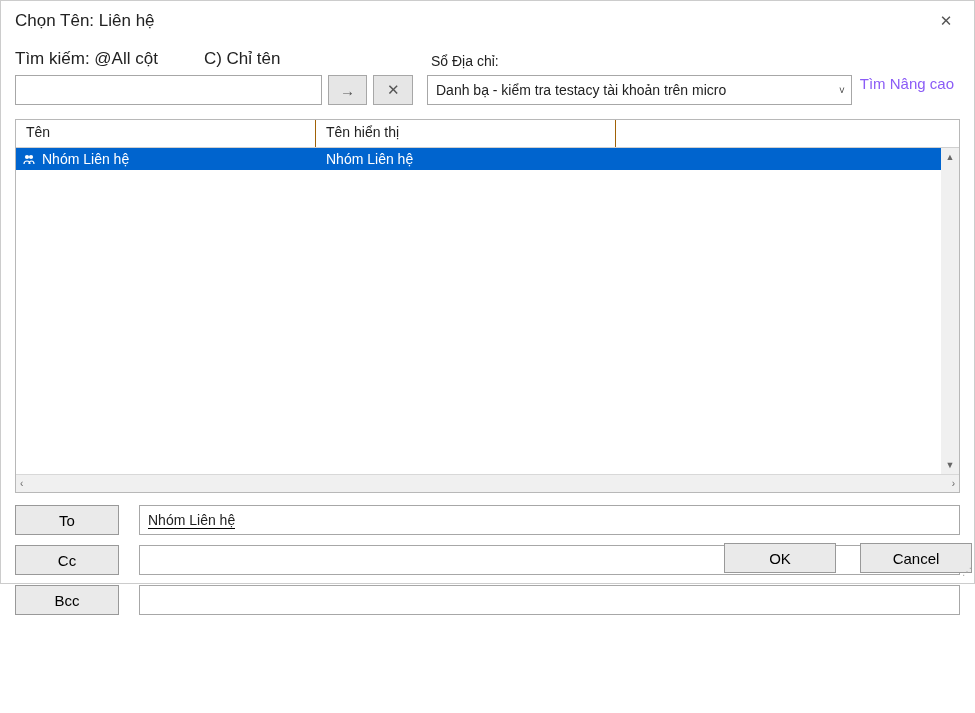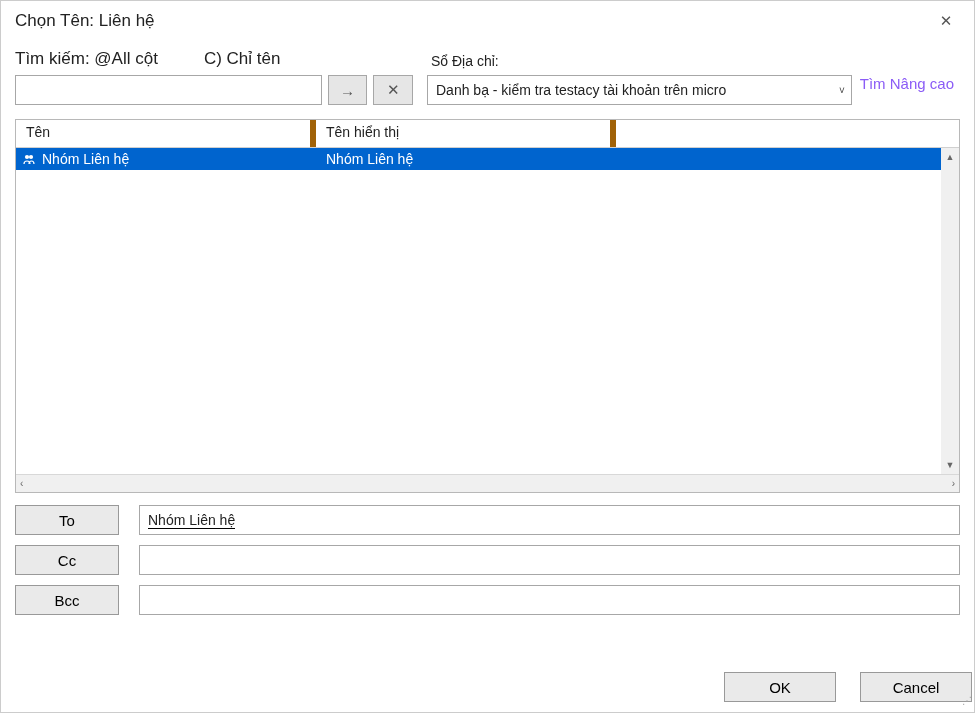--- a/index.html
+++ b/index.html
@@ -6,21 +6,21 @@
   html, body {
     margin: 0; padding: 0;
     width: 975px; height: 713px;
     font-family: "Segoe UI", Tahoma, sans-serif;
     font-size: 14px;
     color: #222;
     background: #fff;
   }
   .window {
     position: relative;
-    width: 975px; height: 713px;
+    width: 975px; height: 584px;
     background: #fff;
     border: 1px solid #ccc;
   }
   .titlebar {
     height: 40px;
     display: flex;
     align-items: center;
     padding: 0 10px 0 14px;
     font-size: 17px;
   }
@@ -110,21 +110,21 @@
     overflow: hidden;
   }
   .col-headers {
     height: 28px;
     display: flex;
     background: #fff;
     border-bottom: 1px solid #d0d0d0;
     font-size: 14px;
   }
   .col-headers .col {
-    border-right: 6px solid #a16207;
+    border-right: 1px solid #a16207;
     padding: 4px 10px 0 10px;
   }
   .col-headers .col:last-child { border-right: none; }
   .col1 { width: 300px; }
   .col2 { width: 300px; }
   .col3 { width: 310px; }
   .col4 { flex: 1; }
 
   .list-body {
     flex: 1;

